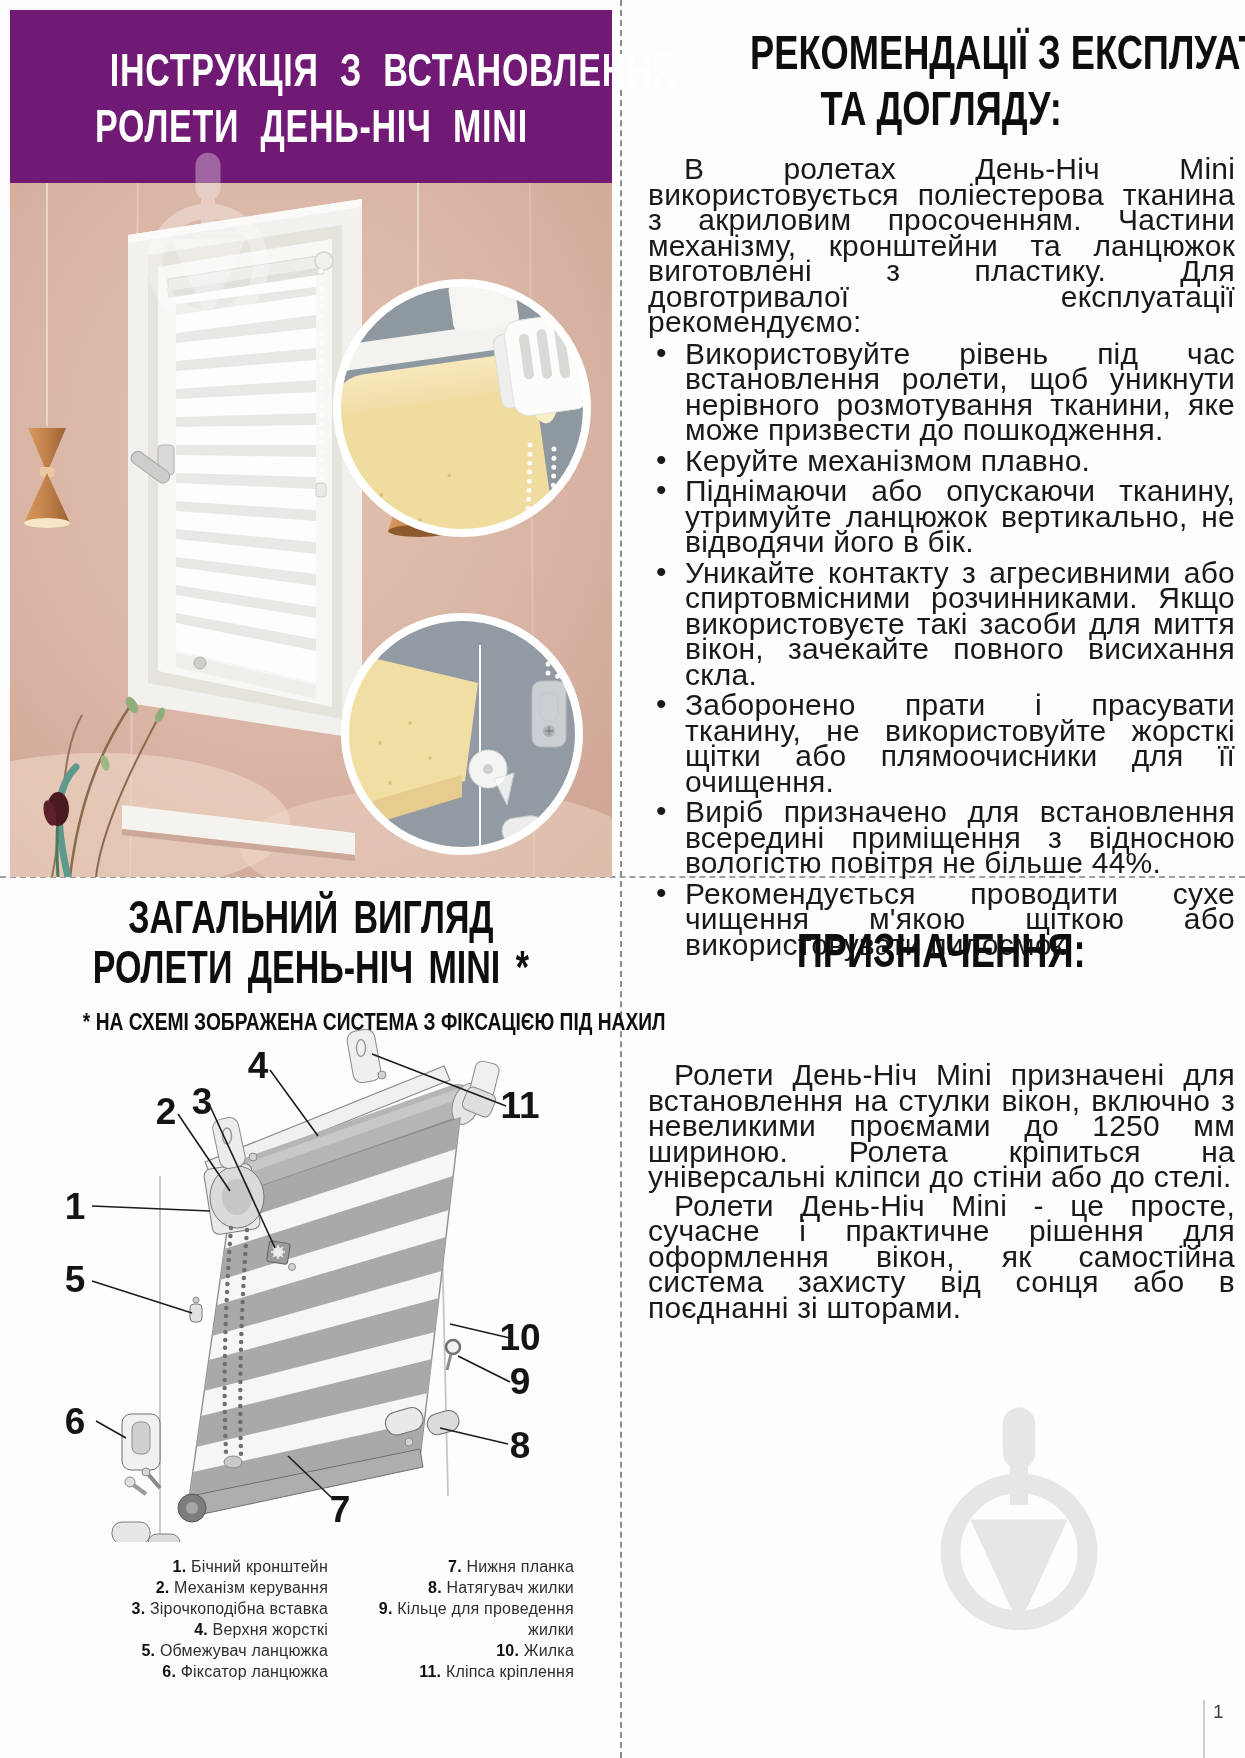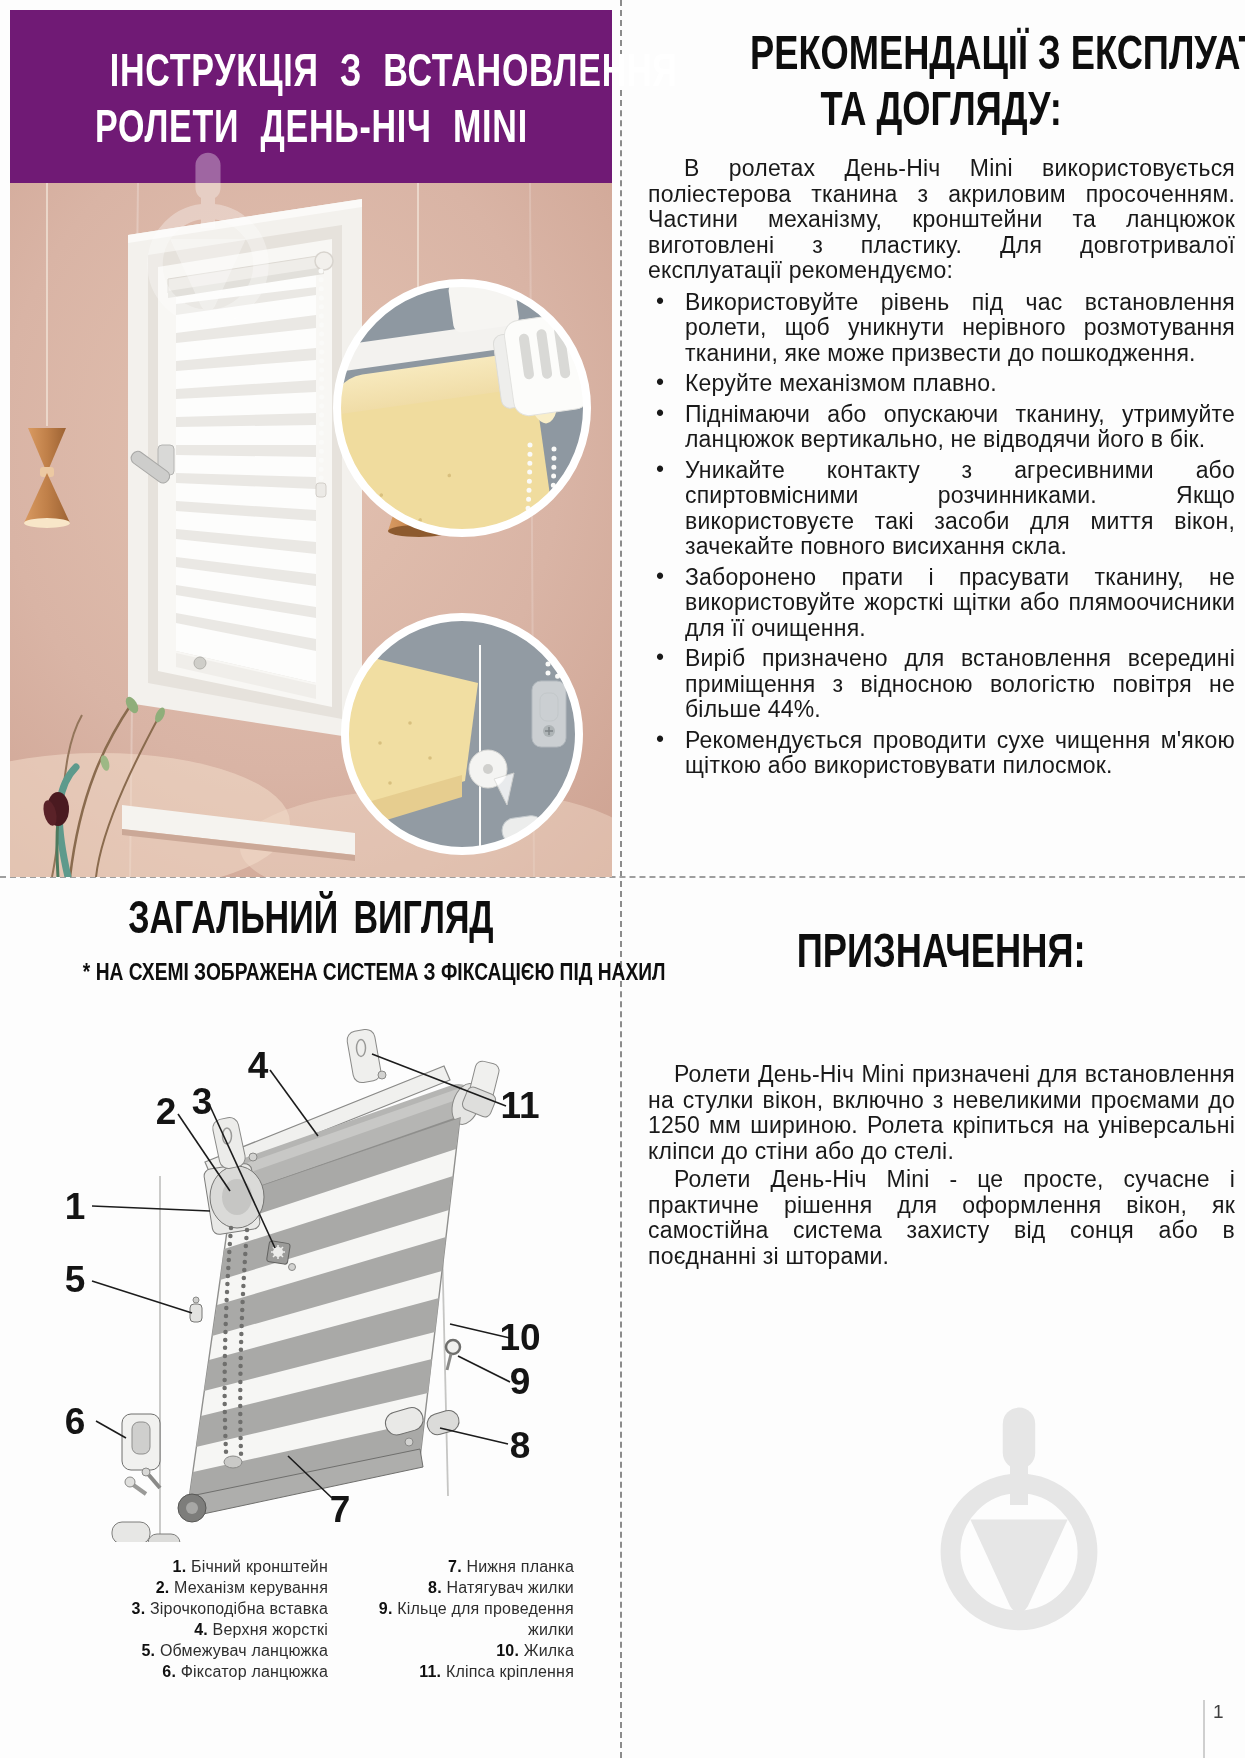--- a/index.html
+++ b/index.html
@@ -22,21 +22,21 @@
   
   .photo{position:absolute;left:10px;top:183px;width:602px;height:694px;}
   .photo svg{display:block;}
 
   
   .wm-photo{position:absolute;left:138px;top:150px;width:140px;height:184px;color:#ffffff;opacity:.33;}
   .wm-bottom{position:absolute;left:928px;top:1404px;width:182px;height:238px;color:#e6e6e6;}
 
   
   .sec-title{text-align:center;font-weight:700;font-size:49px;line-height:56px;color:#0e0e0e;margin:0;}
-  .body-copy{font-size:23px;line-height:25.5px;letter-spacing:.2px;text-align:justify;color:#191919;}
+  .body-copy{font-size:30px;line-height:25.5px;letter-spacing:.2px;text-align:justify;color:#191919;}
   .reco{position:absolute;left:648px;top:24px;width:587px;}
   .intro{margin:20px 0 6px;text-indent:36px;}
   ul.bullets{list-style:none;margin:2px 0 0;padding:0;}
   .bullets li{position:relative;padding-left:37px;margin:5px 0;}
   .bullets .dot{position:absolute;left:8px;top:-1px;}
 
   
   .overview-head{position:absolute;left:10px;top:892px;width:602px;text-align:center;}
   .ov-line{font-size:46px;line-height:50px;font-weight:700;color:#0e0e0e;}
   .ov-line .condensed{word-spacing:8px;}
@@ -251,20 +251,21 @@
       <li><span class="dot">•</span><span>Піднімаючи або опускаючи тканину, утримуйте ланцюжок вертикально, не відводячи його в бік.</span></li>
       <li><span class="dot">•</span><span>Уникайте контакту з агресивними або спиртовмісними розчинниками. Якщо використовуєте такі засоби для миття вікон, зачекайте повного висихання скла.</span></li>
       <li><span class="dot">•</span><span>Заборонено прати і прасувати тканину, не використовуйте жорсткі щітки або плямоочисники для її очищення.</span></li>
       <li><span class="dot">•</span><span>Виріб призначено для встановлення всередині приміщення з відносною вологістю повітря не більше 44%.</span></li>
       <li><span class="dot">•</span><span>Рекомендується проводити сухе чищення м'якою щіткою або використовувати пилосмок.</span></li>
     </ul>
   </section>
 
   <div class="overview-head">
     <div class="ov-line"><span class="condensed">ЗАГАЛЬНИЙ ВИГЛЯД</span></div>
+    <div class="ov-line"><span class="condensed">РОЛЕТИ ДЕНЬ-НІЧ MINI *</span></div>
     <div class="ov-note"><span class="condensed" style="transform:scaleX(.8)">* НА СХЕМІ ЗОБРАЖЕНА СИСТЕМА З ФІКСАЦІЄЮ ПІД НАХИЛ</span></div>
   </div>
 
   <svg class="diagram" viewBox="0 0 560 516">
 
     <path class="wire" d="M140,150 L140,516"></path>
     <path class="wire" d="M419,86 L428,470"></path>
 
     <polygon points="185,136 424,40 430,54 191,150" fill="#f0f0ee" stroke="#8a8a88" stroke-width="1.2"></polygon>
 

